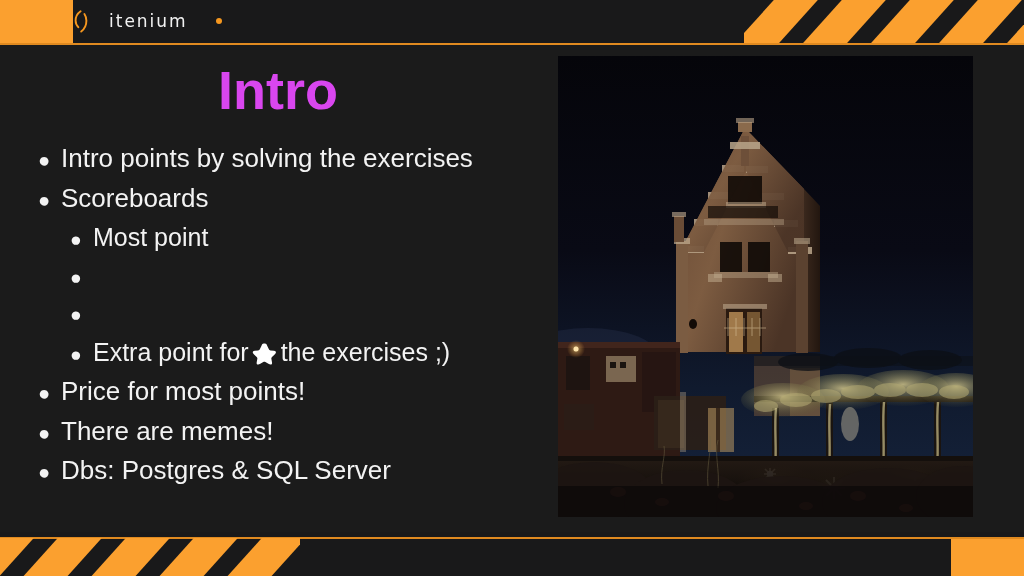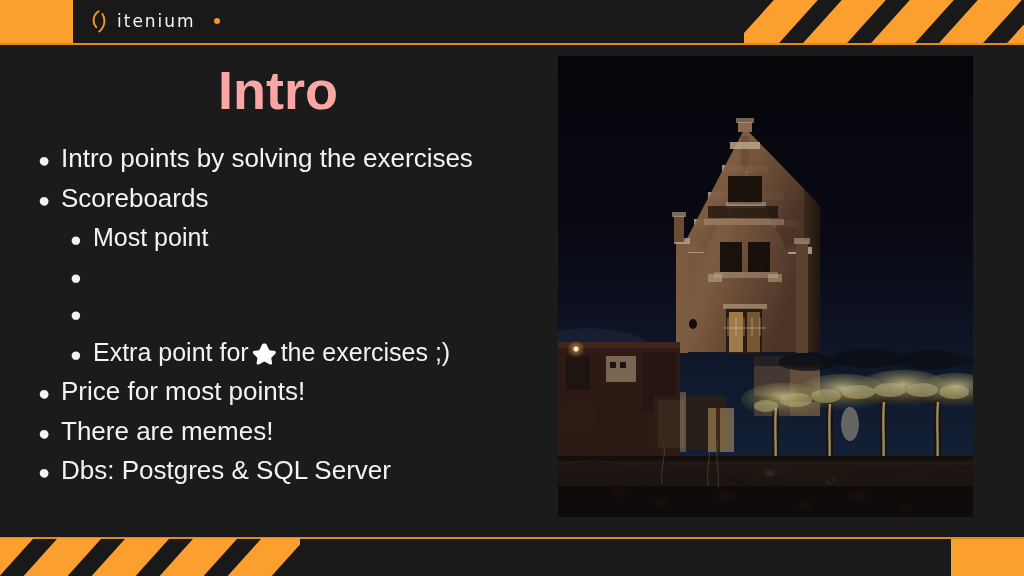--- a/index.html
+++ b/index.html
@@ -102,26 +102,26 @@
     left: 951px;
     top: 539px;
     width: 73px;
     height: 37px;
     background: #fba02f;
   }
 
   
   .logo {
     position: absolute;
-    left: 90px;
+    left: 72px;
     top: 6px;
     height: 30px;
     display: flex;
     align-items: center;
-    gap: 9px;
+    gap: 19px;
     justify-content: center;
   }
   .logo-mark {
     display: block;
     width: 18px;
     height: 26px;
   }
   .logo-word {
     color: #f2f2f2;
     font-size: 17px;
@@ -138,21 +138,21 @@
     margin-left: 9px;
   }
 
   
   .title {
     position: absolute;
     left: 0;
     top: 62px;
     width: 556px;
     text-align: center;
-    color: #fca5a5;
+    color: #d946ef;
     font-size: 54px;
     font-weight: bold;
     letter-spacing: 0px;
     line-height: 1.05;
     font-family: "Liberation Sans", sans-serif;
   }
 
   
   .bullets {
     position: absolute;

